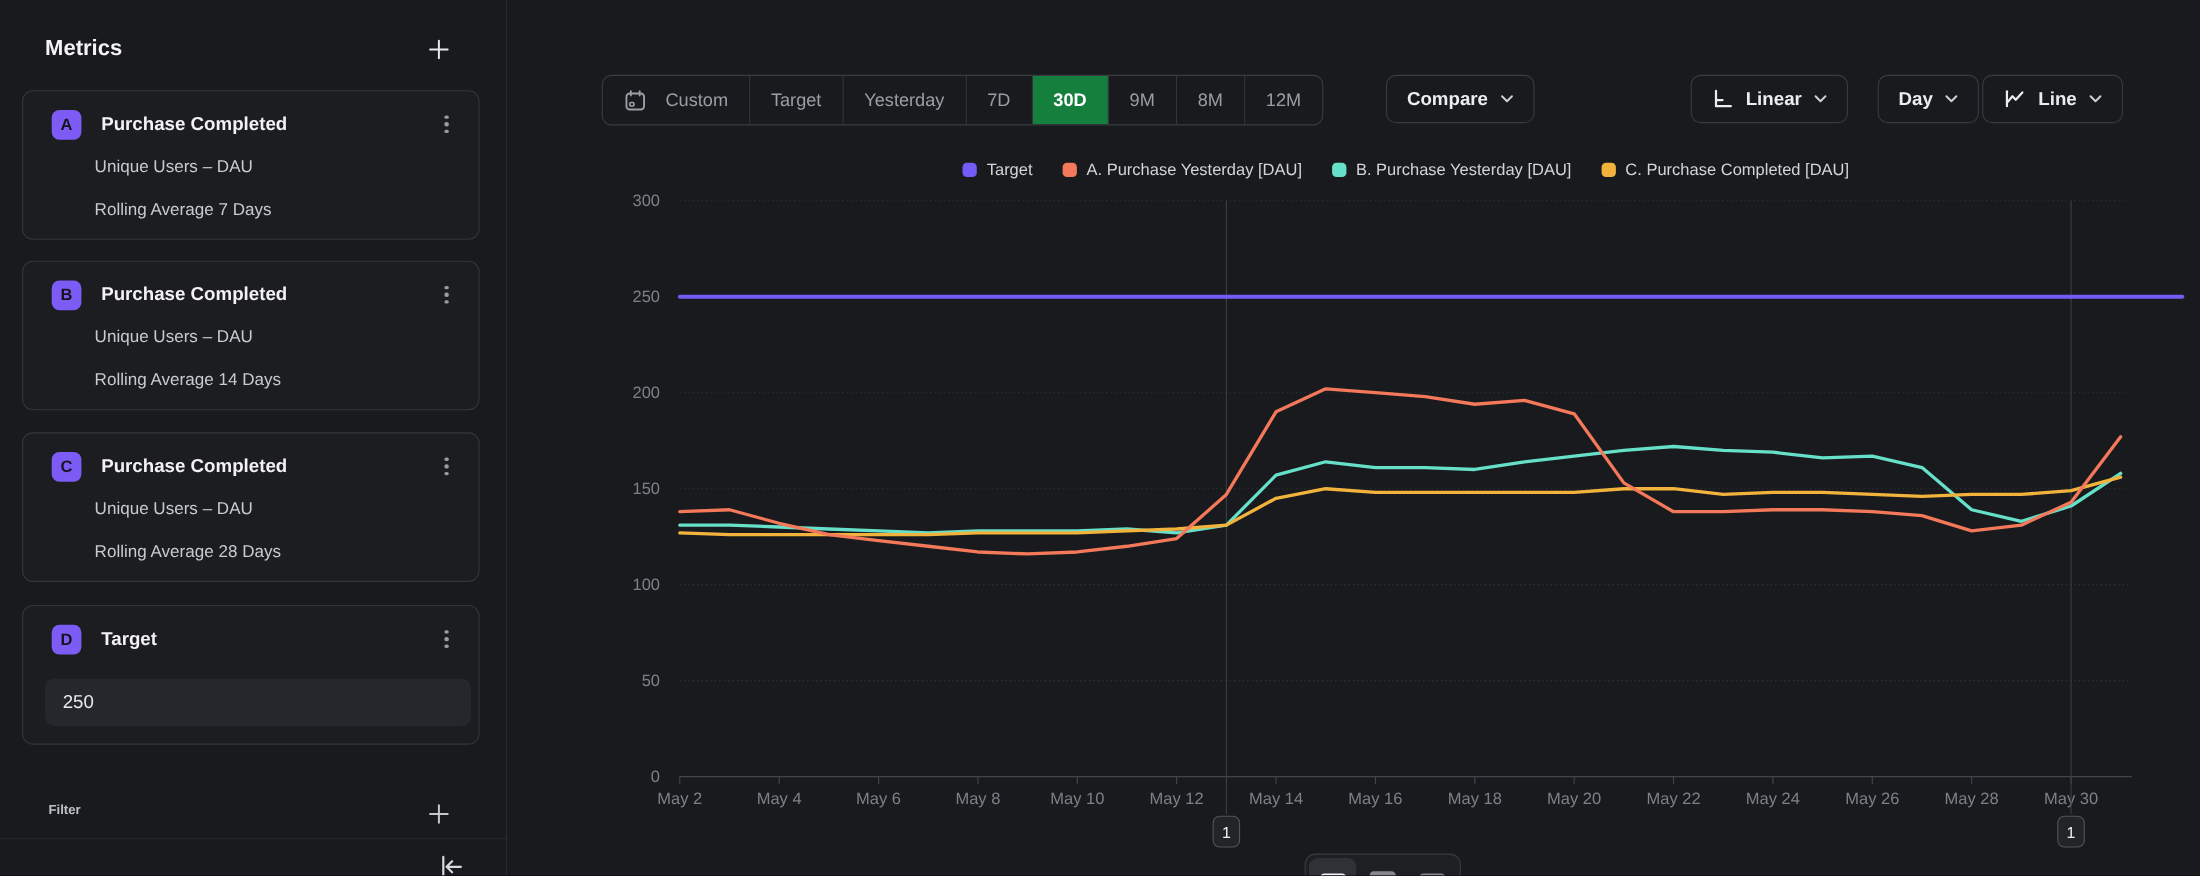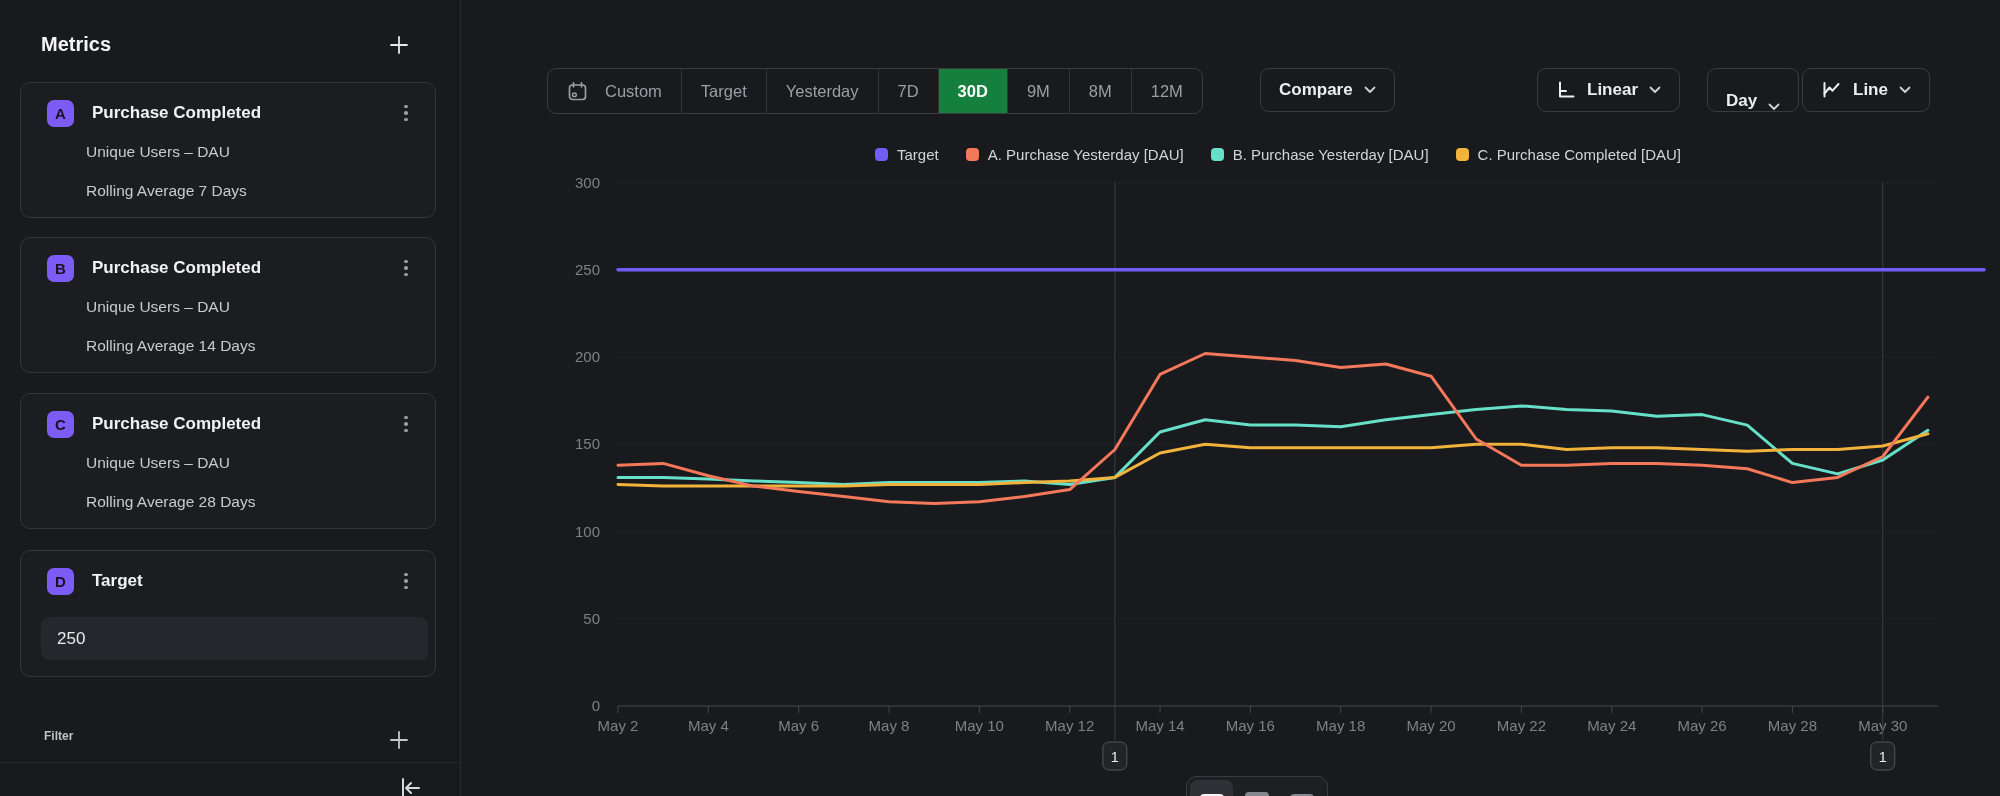--- a/index.html
+++ b/index.html
@@ -35,21 +35,21 @@
   
   .main{position:absolute;left:461px;top:0;right:0;bottom:0;}
   .seg-group{position:absolute;left:86px;top:68px;height:44px;display:flex;align-items:stretch;border:1px solid #3a3b41;border-radius:9px;overflow:hidden;}
   .seg{display:flex;align-items:center;gap:17px;padding:0 19px;font-size:16.5px;color:#9d9ea5;cursor:pointer;border-right:1px solid #34353b;background:transparent;white-space:nowrap;}
   .seg:last-child{border-right:none;}
   .seg.active{background:#15803d;color:#ffffff;font-weight:700;}
   .btn{position:absolute;top:68px;height:44px;display:flex;align-items:center;gap:11px;padding:0 18px;border:1px solid #3a3b41;
        border-radius:9px;background:transparent;color:#eceded;font-size:17px;font-weight:700;cursor:pointer;box-sizing:border-box;font-family:inherit;}
   .btn-compare{left:799px;}
   .btn-linear{left:1076px;}
-  .btn-day{left:1246px;align-items:flex-end;}
+  .btn-day{left:1246px;}
   .btn-line{left:1341px;}
 
   
   .legend{position:absolute;left:618px;top:146px;width:1320px;display:flex;justify-content:center;gap:27px;}
   .legend-item{display:flex;align-items:center;gap:9px;font-size:15px;color:#d3d4d8;cursor:pointer;}
   .swatch{width:13px;height:13px;border-radius:4px;flex:0 0 auto;}
 
   
   #chart-svg{position:absolute;left:0;top:0;width:2000px;height:796px;}
   #chart-svg text{font-family:"Liberation Sans", sans-serif;}

